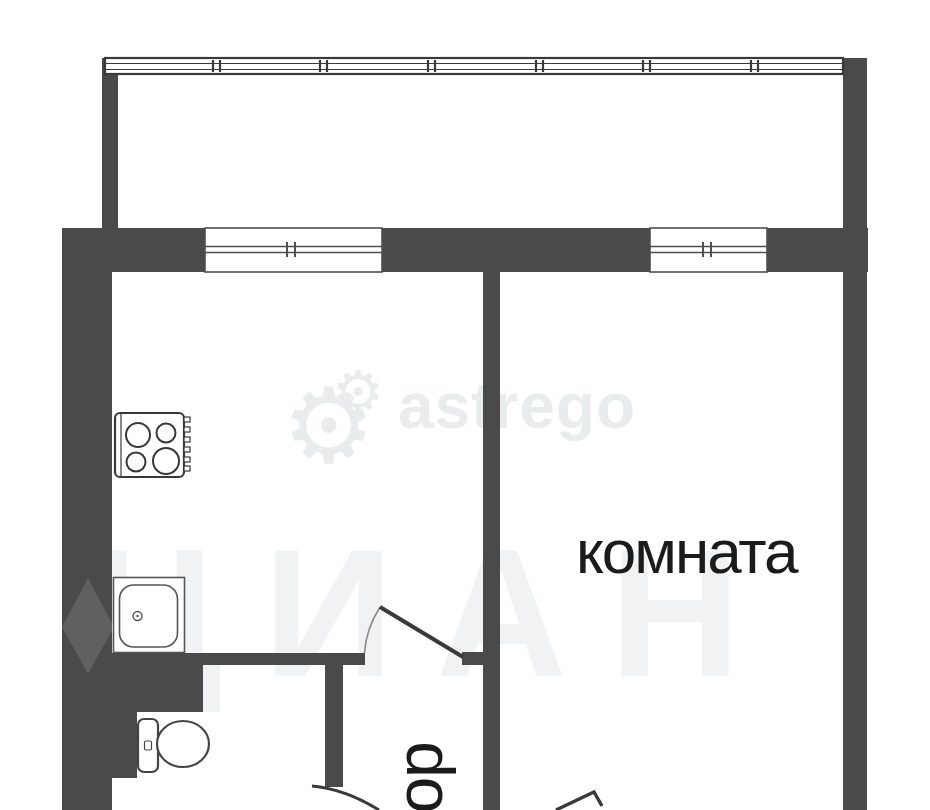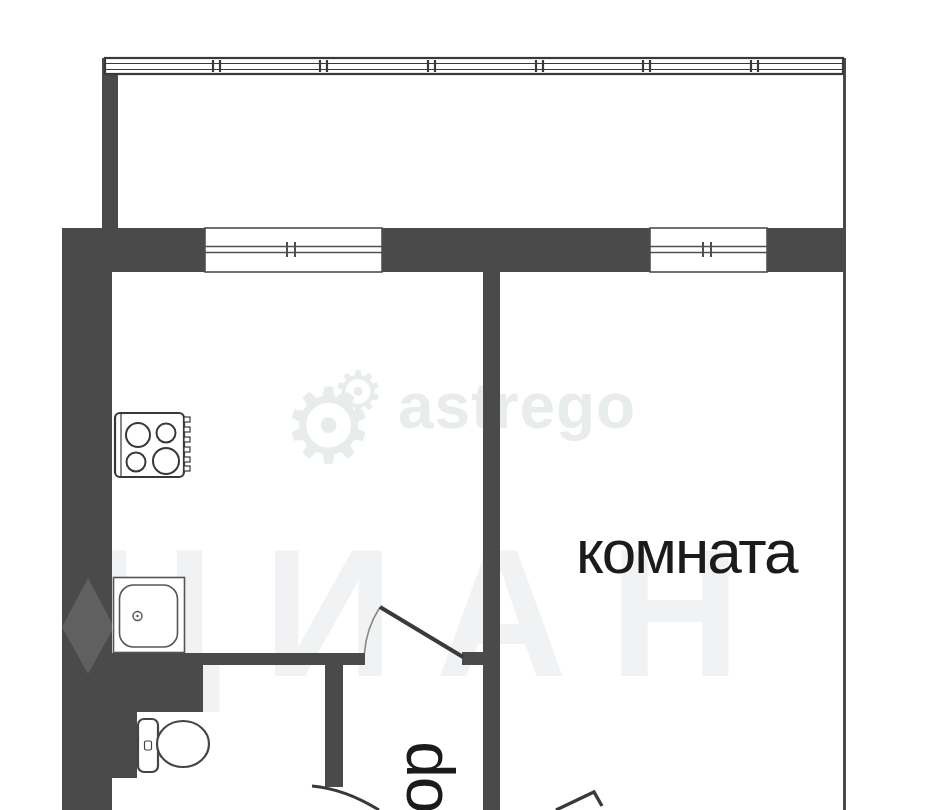--- a/index.html
+++ b/index.html
@@ -3,21 +3,21 @@
 <meta charset="utf-8">
 <style>
   html, body {
     margin: 0;
     padding: 0;
     background: #ffffff;
     font-family: "Liberation Sans", sans-serif;
   }
   .canvas {
     position: relative;
-    width: 846px;
+    width: 930px;
     height: 810px;
     overflow: hidden;
     background: #ffffff;
   }
   svg { display: block; }
   text { user-select: none; }
 </style>
 </head>
 <body>
 

